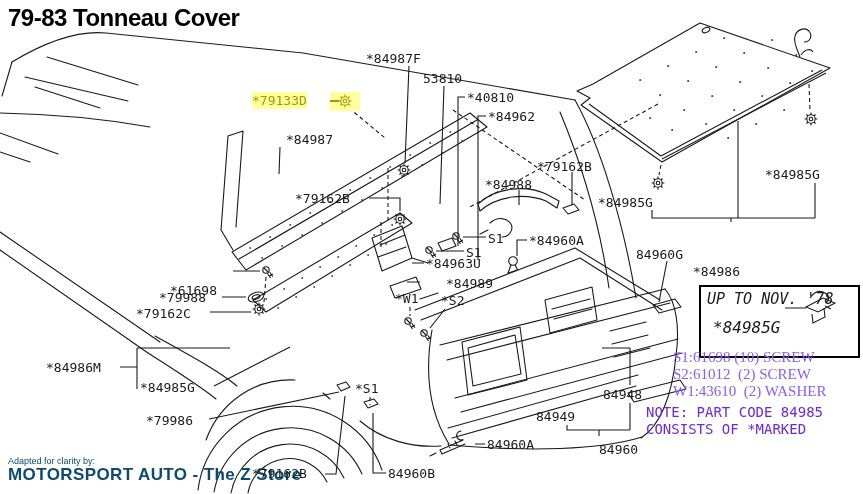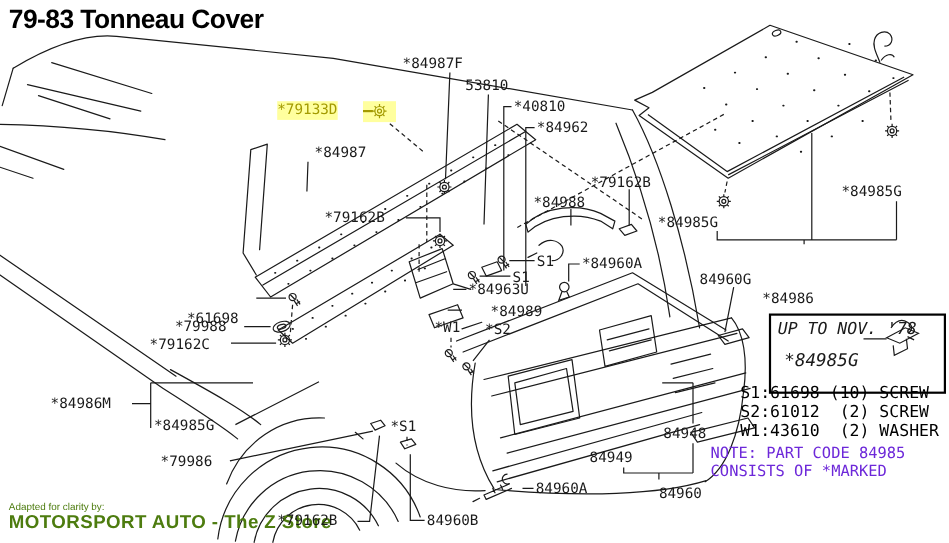--- a/index.html
+++ b/index.html
@@ -10,25 +10,25 @@
     font-family:"Liberation Sans",sans-serif;font-weight:bold;font-size:24px;
     letter-spacing:-0.5px;color:#000;}
   .part-label{position:absolute;z-index:3;font-size:13px;line-height:17px;
     color:#1a1a1a;white-space:pre;}
   .part-label.hl{background:var(--hl-bg,#ffff9e);color:var(--hl-fg,#a39a00);}
   .info-box{position:absolute;left:699px;top:285px;width:157px;height:69px;
     border:2px solid #000000;z-index:2;font-style:italic;}
   .info-box .box-title{position:absolute;left:6px;top:3px;font-size:15px;color:#1a1a1a;white-space:pre;}
   .info-box .box-part{position:absolute;left:12px;top:31px;font-size:16px;color:#1a1a1a;white-space:pre;}
   .legend{position:absolute;left:673px;top:349px;z-index:2;}
-  .legend-row{font-size:15px;line-height:17px;color:#000000;white-space:pre;}
+  .legend-row{font-size:15px;line-height:17px;color:#8b5cf6;white-space:pre;font-family:Liberation Serif, serif;}
   .note{position:absolute;left:646px;top:404px;z-index:2;}
   .note-line{font-size:14px;line-height:16.5px;color:#6d28d9;white-space:pre;}
   .footer{position:absolute;left:8px;top:456px;z-index:2;
-    font-family:"Liberation Sans",sans-serif;color:#4d7c0f;}
+    font-family:"Liberation Sans",sans-serif;color:#0c4a6e;}
   .footer .tagline{font-size:9px;line-height:10px;}
   .footer .brand{font-size:17px;line-height:18px;letter-spacing:0.4px;font-weight:600;}
 </style>
 </head>
 <body>
 
 <div class="stage">
 
   <h1 class="page-title">79-83 Tonneau Cover</h1>
 

